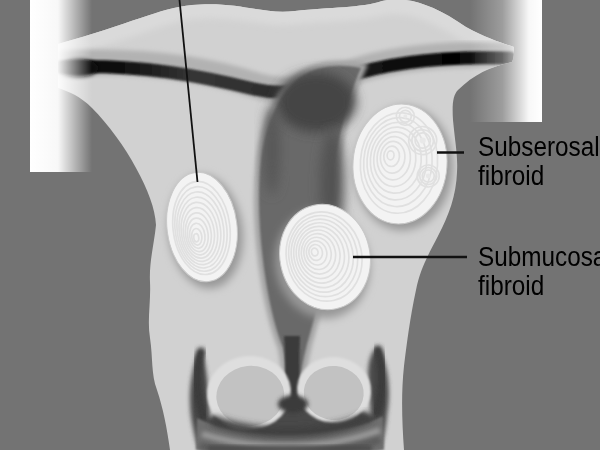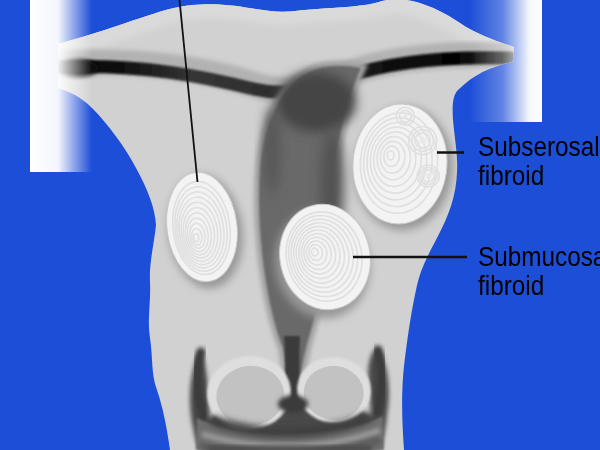--- a/index.html
+++ b/index.html
@@ -1,17 +1,17 @@
 <!DOCTYPE html>
 <html><head>
 <meta charset="utf-8">
 <style>
   html,body{margin:0;padding:0;background:#fff;}
   .stage{
-    position:relative;width:600px;height:450px;background:#1d4ed8;
+    position:relative;width:600px;height:450px;background:#737373;
     overflow:hidden;font-family:"Liberation Sans",sans-serif;
   }
   .stage svg{position:absolute;left:0;top:0;}
   .label{
     position:absolute;color:#000;font-size:27px;line-height:29px;
     transform:scaleX(0.9);transform-origin:left top;white-space:nowrap;
   }
   .label span{display:block;}
   #label-subserosal{left:478px;top:133px;}
   #label-submucosal{left:478px;top:243px;}

